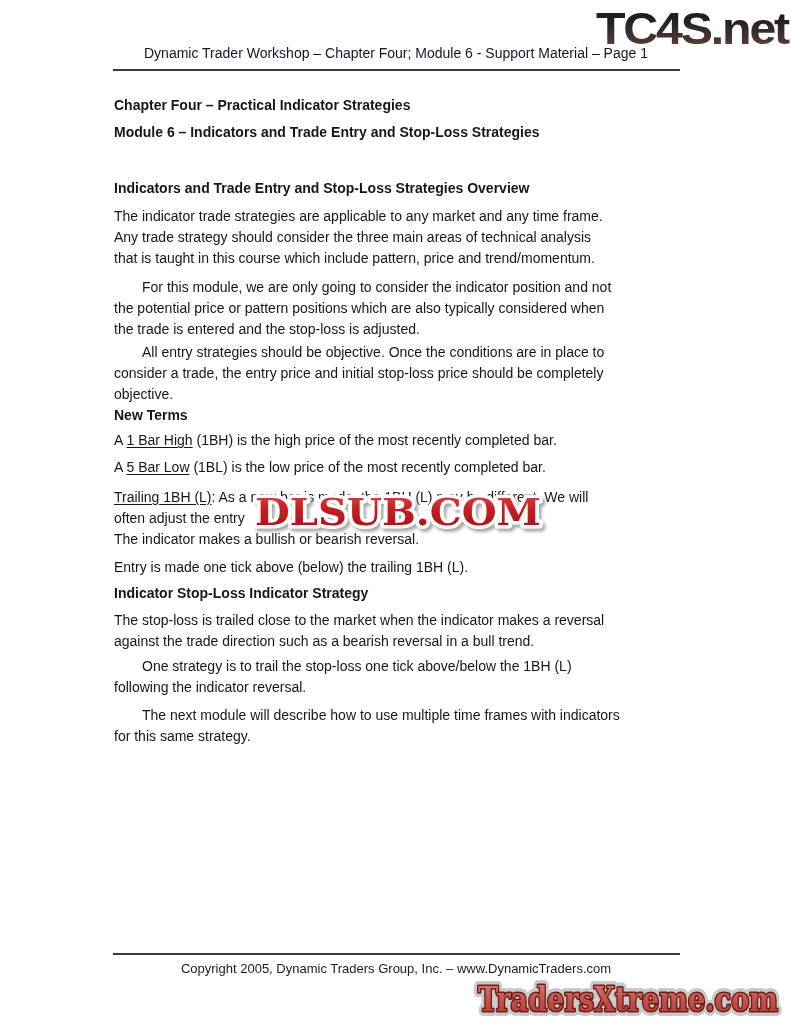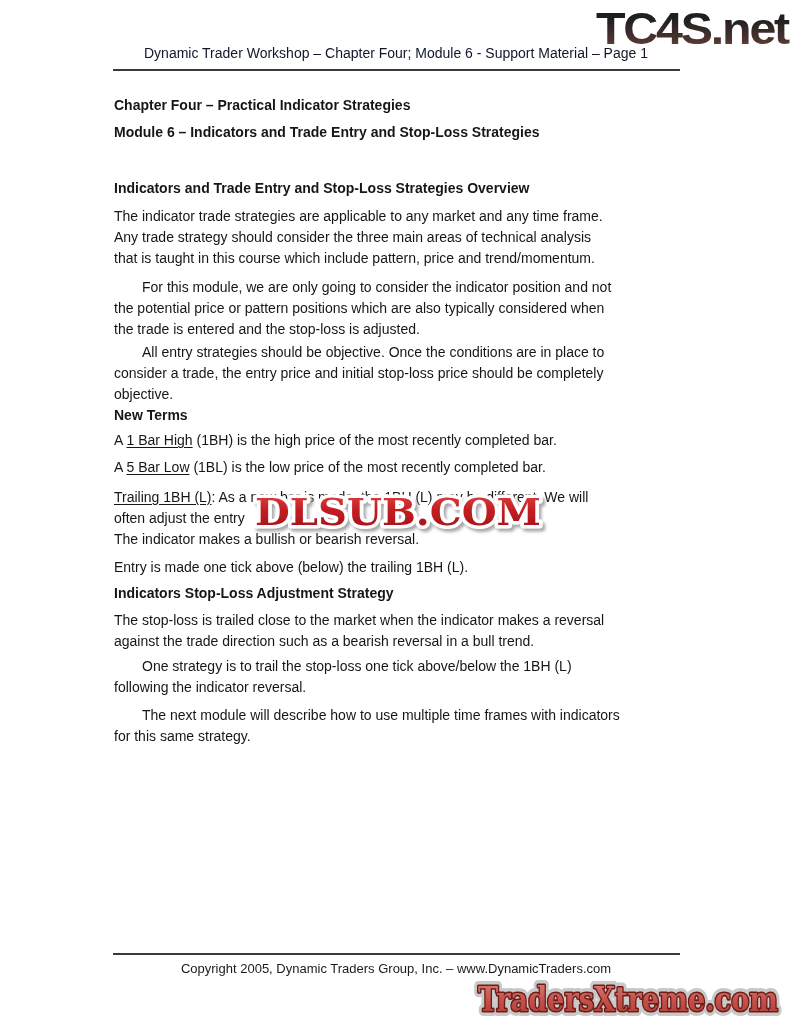--- a/index.html
+++ b/index.html
@@ -100,21 +100,21 @@
 
     <div class="h mt0">New Terms</div>
     <p class="mt4"><span>A </span><span class="ul">1 Bar High</span><span> (1BH) is the high price of the most recently completed bar.</span></p>
     <p class="mt6"><span>A </span><span class="ul">5 Bar Low</span><span> (1BL) is the low price of the most recently completed bar.</span></p>
     <p class="pre mt9"><span class="ul">Trailing 1BH (L)</span><span>: As a new bar is made, the 1BH (L) may be different. We will
 often adjust the entry</span></p>
 
     <p class="mt0">The indicator makes a bullish or bearish reversal.</p>
     <p class="mt7">Entry is made one tick above (below) the trailing 1BH (L).</p>
 
-    <div class="h mt5">Indicators Stop-Loss Adjustment Strategy</div>
+    <div class="h mt5">Indicator Stop-Loss Indicator Strategy</div>
     <p class="pre mt6">The stop-loss is trailed close to the market when the indicator makes a reversal
 against the trade direction such as a bearish reversal in a bull trend.</p>
     <p class="pre indent mt4">One strategy is to trail the stop-loss one tick above/below the 1BH (L)
 following the indicator reversal.</p>
     <p class="pre indent mt7">The next module will describe how to use multiple time frames with indicators
 for this same strategy.</p>
   </div>
 
   <span class="obscured-fragment">li</span>
 

